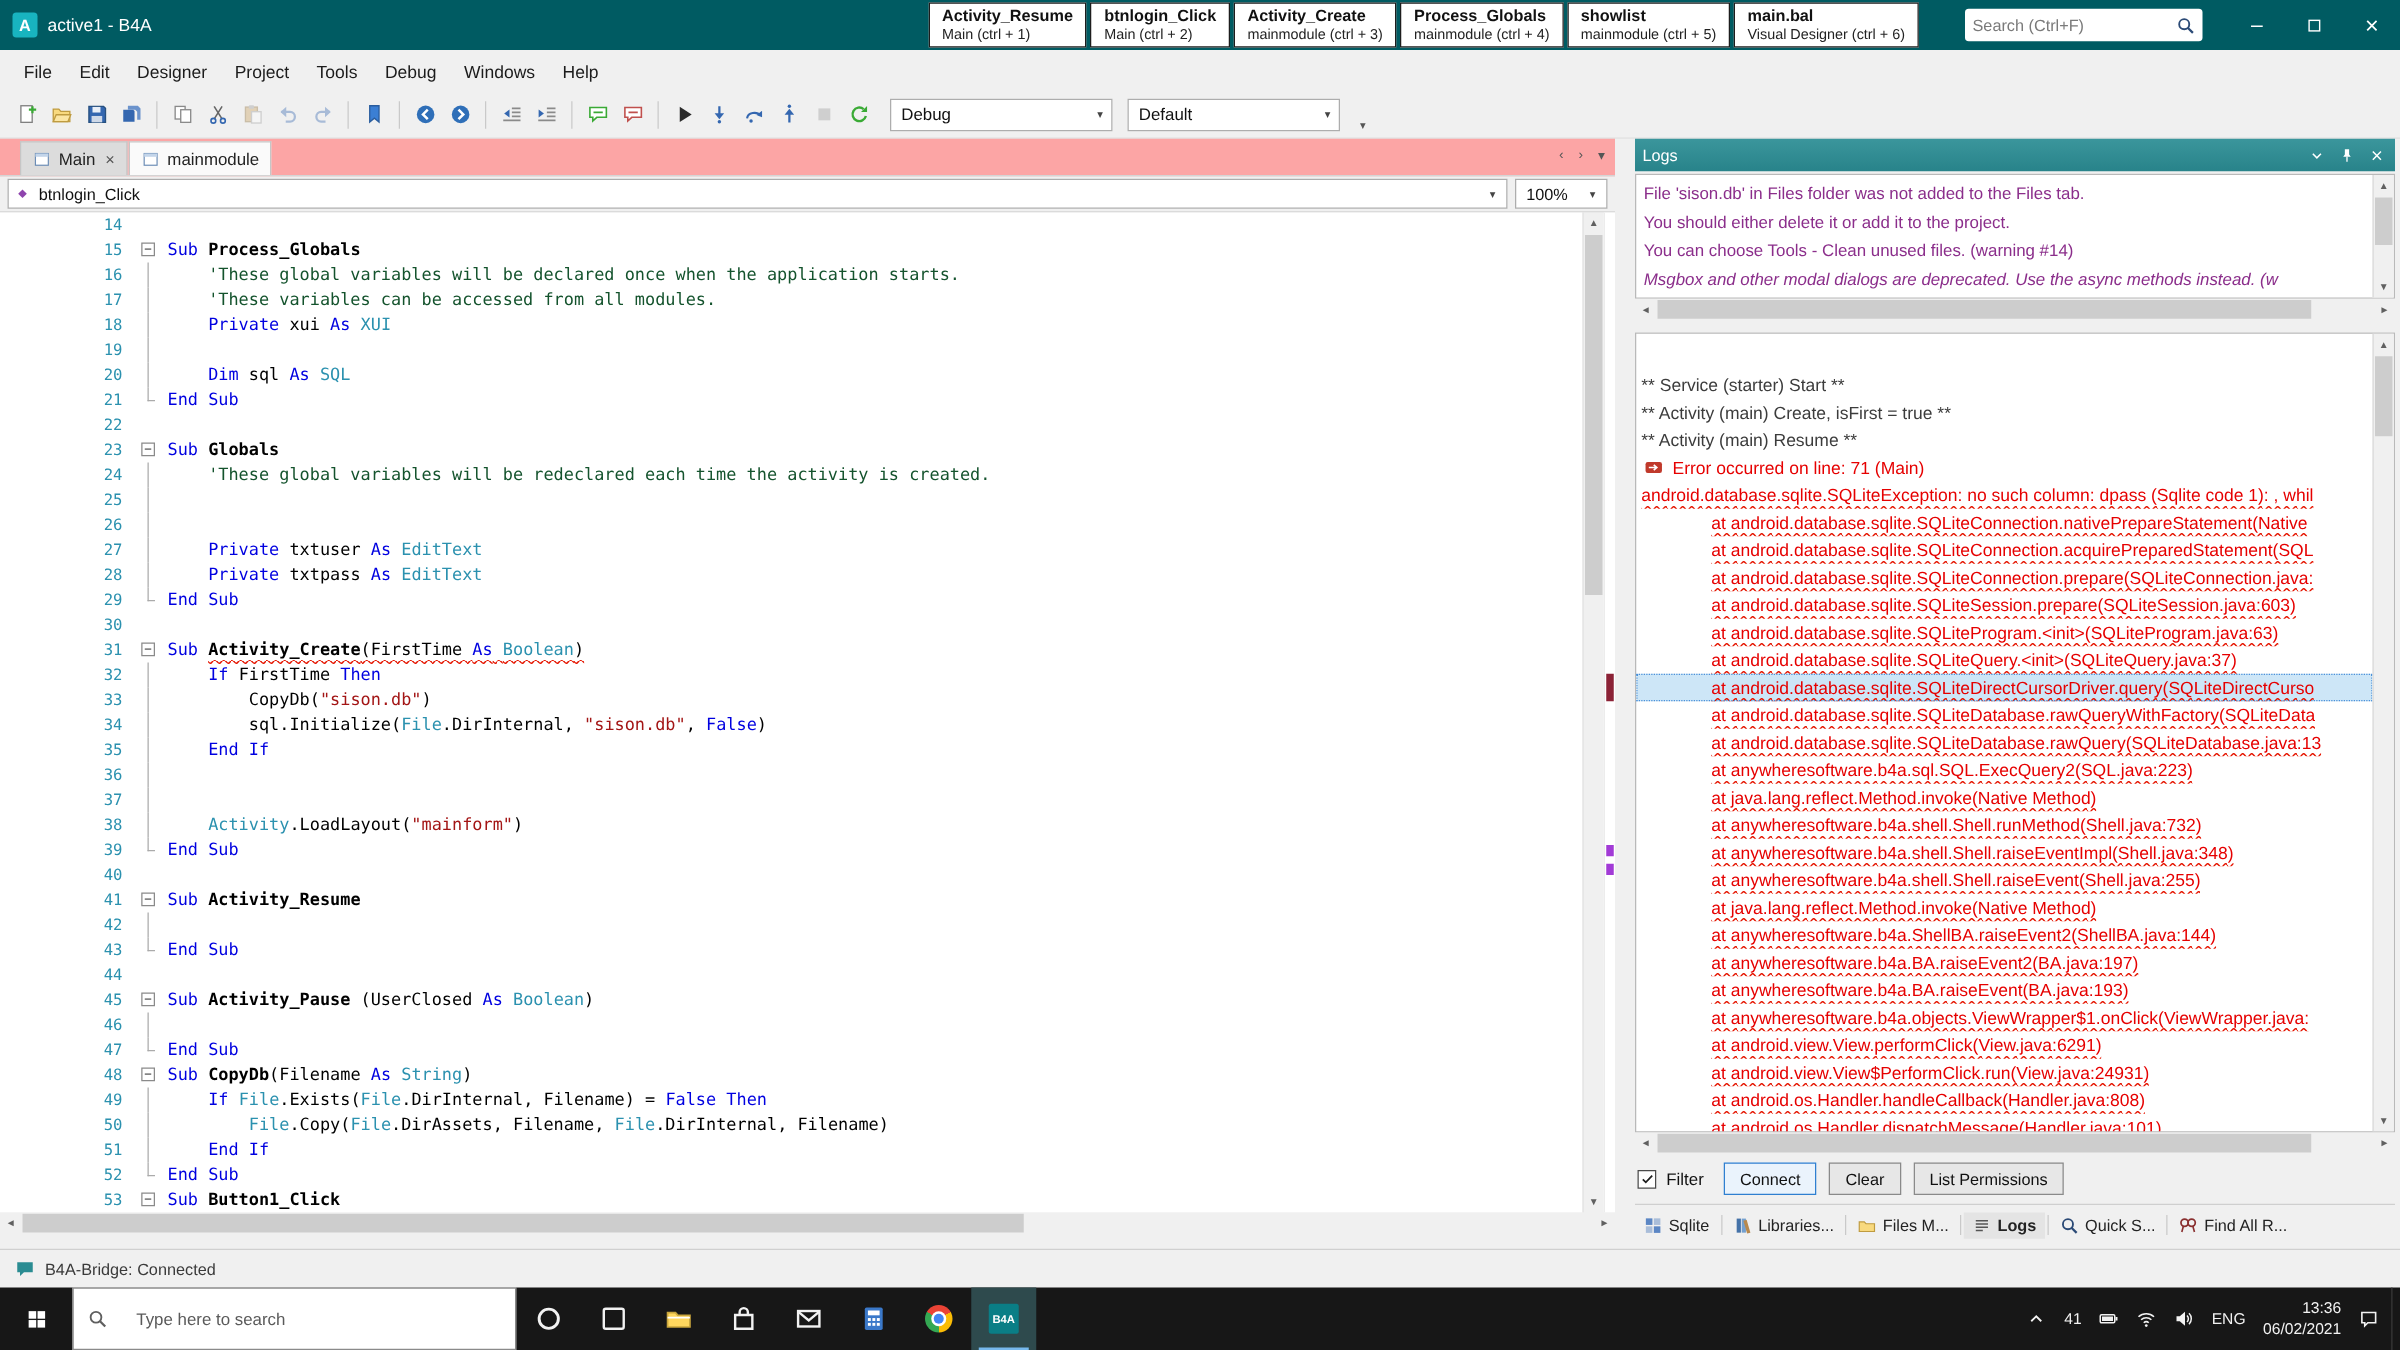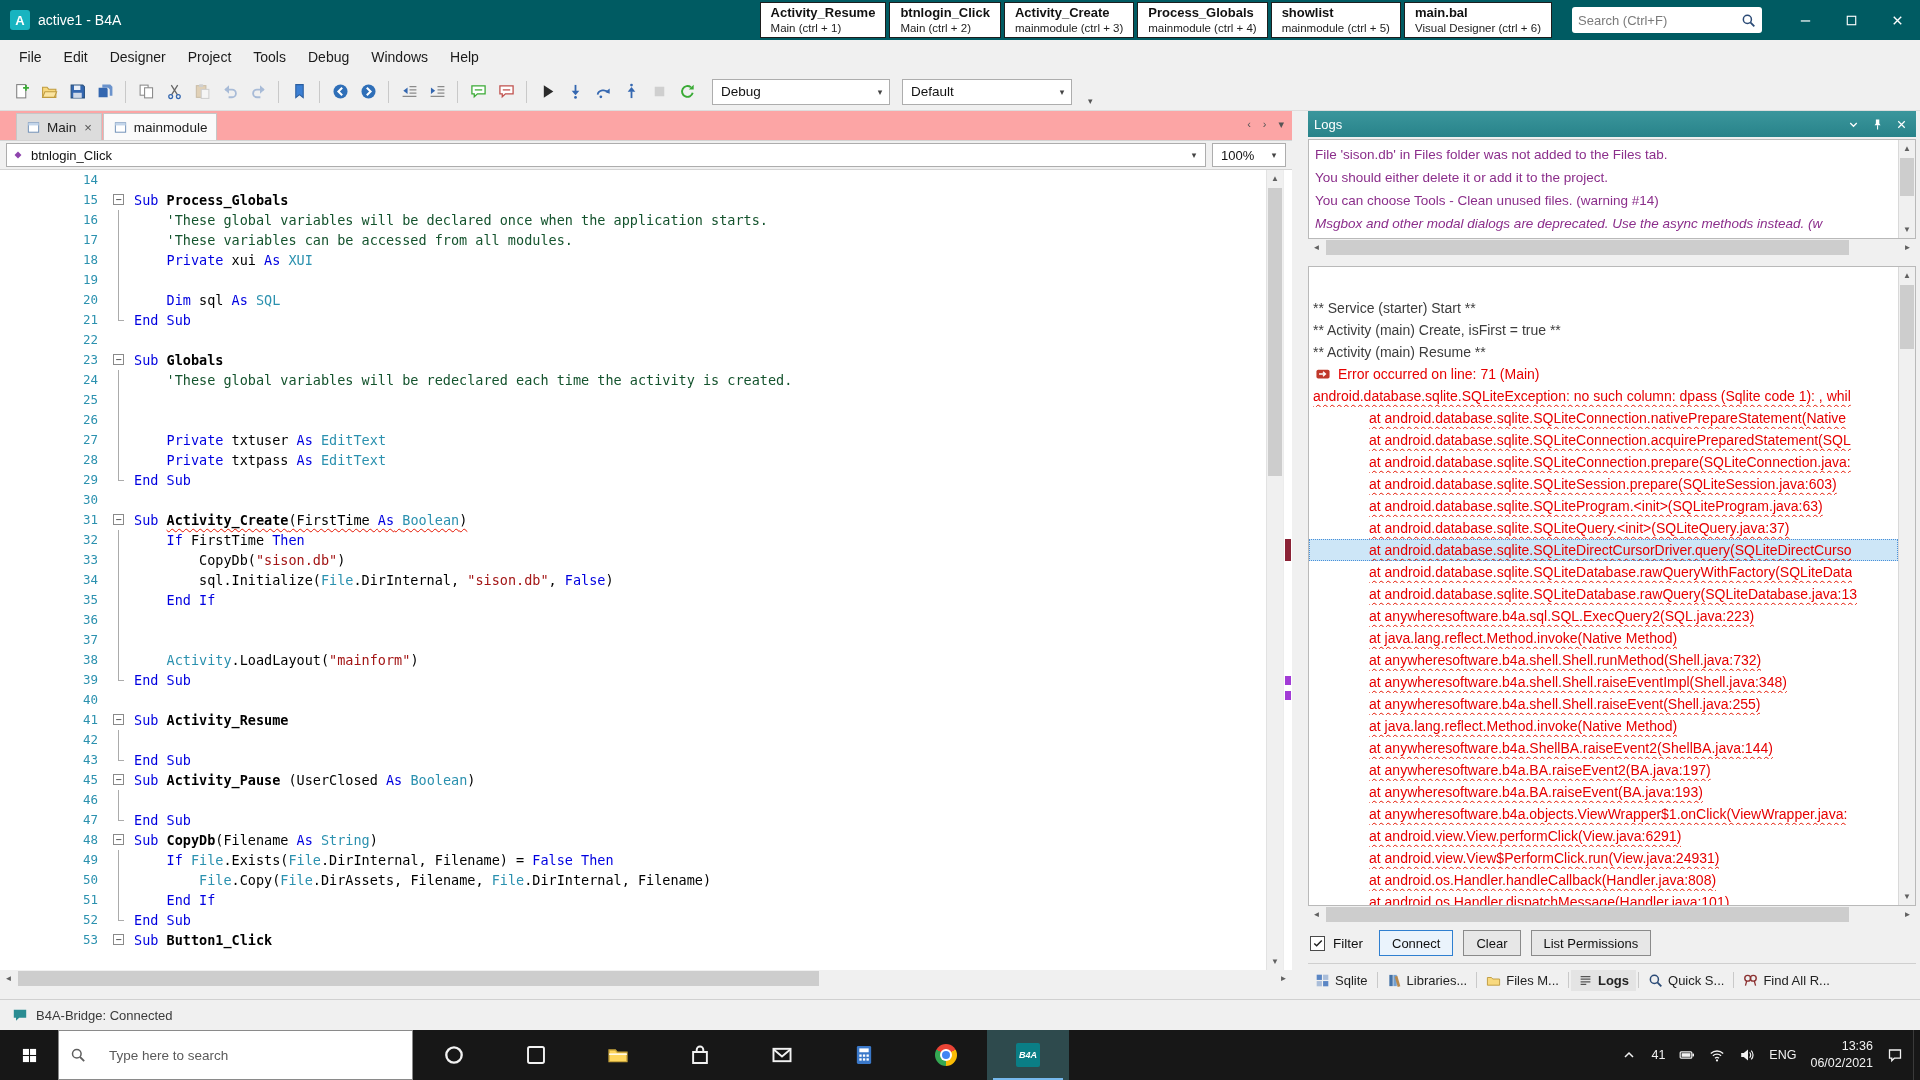--- a/index.html
+++ b/index.html
@@ -8,21 +8,21 @@
 .screen{width:1920px;height:1080px;display:flex;flex-direction:column;}
 
 
 .titlebar{height:40px;background:#005b62;display:flex;align-items:center;padding-left:10px;gap:8px;flex:0 0 auto;}
 .app-logo{width:20px;height:20px;border-radius:3px;background:#18b4c0;color:#fff;font-size:13px;font-weight:bold;display:flex;align-items:center;justify-content:center;flex:0 0 auto;}
 .win-title{color:#fff;font-size:14px;white-space:nowrap;}
 .quick-tabs{display:flex;gap:3px;margin-left:auto;align-items:stretch;}
 .qtab{background:#fff;border:1px solid #1d1d1d;padding:2px 10px;display:flex;flex-direction:column;justify-content:center;line-height:1.25;}
 .qt1{font-size:13px;font-weight:bold;color:#111;white-space:nowrap;}
 .qt2{font-size:11.5px;color:#222;white-space:nowrap;}
-.tb-search{width:190px;height:26px;background:#fff;border-radius:3px;margin-left:12px;display:flex;align-items:center;padding:0 6px;gap:6px;}
+.tb-search{width:190px;height:26px;background:#fff;border-radius:3px;margin-left:29px;display:flex;align-items:center;padding:0 6px;gap:6px;}
 .tb-search .ph{flex:1;color:#7a7a7a;font-size:13px;white-space:nowrap;overflow:hidden;}
 .tb-search .ic svg{width:15px;height:15px;display:block;}
 .win-btns{display:flex;height:40px;margin-left:12px;}
 .win-btn{width:46px;height:40px;display:flex;align-items:center;justify-content:center;}
 .win-btn svg{width:15px;height:15px;display:block;}
 
 
 .menubar{height:33px;background:#f0f0f0;display:flex;align-items:center;padding-left:8px;flex:0 0 auto;}
 .menu-item{padding:0 11px;font-size:14px;color:#1b1b1b;height:100%;display:flex;align-items:center;}
 
@@ -125,21 +125,21 @@
 .statusbar .ic svg{width:16px;height:16px;display:block;}
 
 
 .taskbar{height:50px;background:#171717;display:flex;align-items:stretch;flex:0 0 auto;}
 .tb-start{width:58px;display:flex;align-items:center;justify-content:center;}
 .tb-start svg{width:17px;height:17px;display:block;}
 .tb-searchbox{width:355px;background:#fff;display:flex;align-items:center;gap:23px;padding:0 11px;border:1px solid #8a8a8a;}
 .tb-searchbox svg{width:16px;height:16px;display:block;}
 .tb-searchbox .ph{color:#5a5a5a;font-size:13.5px;white-space:nowrap;}
 .tb-apps{display:flex;align-items:stretch;}
-.tb-app{width:82px;display:flex;align-items:center;justify-content:center;position:relative;font-style:italic;}
+.tb-app{width:52px;display:flex;align-items:center;justify-content:center;position:relative;}
 .tb-app svg{width:22px;height:22px;display:block;}
 .tb-app.active{background:#2e4a4d;}
 .tb-app.active::after{content:"";position:absolute;left:6px;right:6px;bottom:0;height:2px;background:#76b9ed;}
 .chrome-ic{width:22px;height:22px;border-radius:50%;background:conic-gradient(from -60deg,#ea4335 0 120deg,#fbbc05 0 240deg,#34a853 0 360deg);position:relative;}
 .chrome-ic::before{content:"";position:absolute;inset:5px;border-radius:50%;background:#fff;}
 .chrome-ic::after{content:"";position:absolute;inset:7px;border-radius:50%;background:#4285f4;}
 .b4a-ic{width:24px;height:24px;background:#0a7e86;color:#fff;font-size:9px;font-weight:bold;display:flex;align-items:center;justify-content:center;border-radius:2px;}
 .tray{margin-left:auto;display:flex;align-items:center;gap:14px;padding-right:10px;color:#f2f2f2;}
 .tray .tic svg{width:16px;height:16px;display:block;}
 .tray .txt{font-size:12.5px;}
@@ -614,20 +614,25 @@
                 <span class="bline"></span>
               </span>
               <span class="code"></span>
             </div>
             <div class="eline">
               <span class="lnum">43</span>
               <span class="fold">
                 <span class="bend"></span>
               </span>
               <span class="code"><span class="kw">End Sub</span></span>
+            </div>
+            <div class="eline">
+              <span class="lnum">44</span>
+              <span class="fold"></span>
+              <span class="code"></span>
             </div>
             <div class="eline">
               <span class="lnum">45</span>
               <span class="fold">
                 <span class="fbox">−</span>
               </span>
               <span class="code"><span class="kw">Sub </span><span class="sub">Activity_Pause</span><span class="pln"> (UserClosed </span><span class="kw">As</span><span class="pln"> </span><span class="typ">Boolean</span><span class="pln">)</span></span>
             </div>
             <div class="eline">
               <span class="lnum">46</span>

